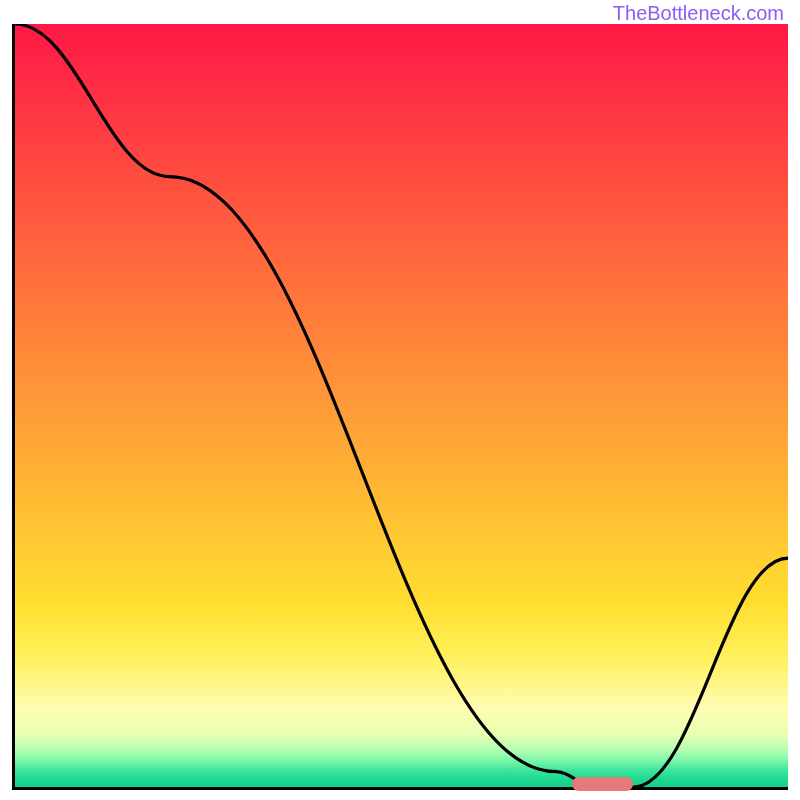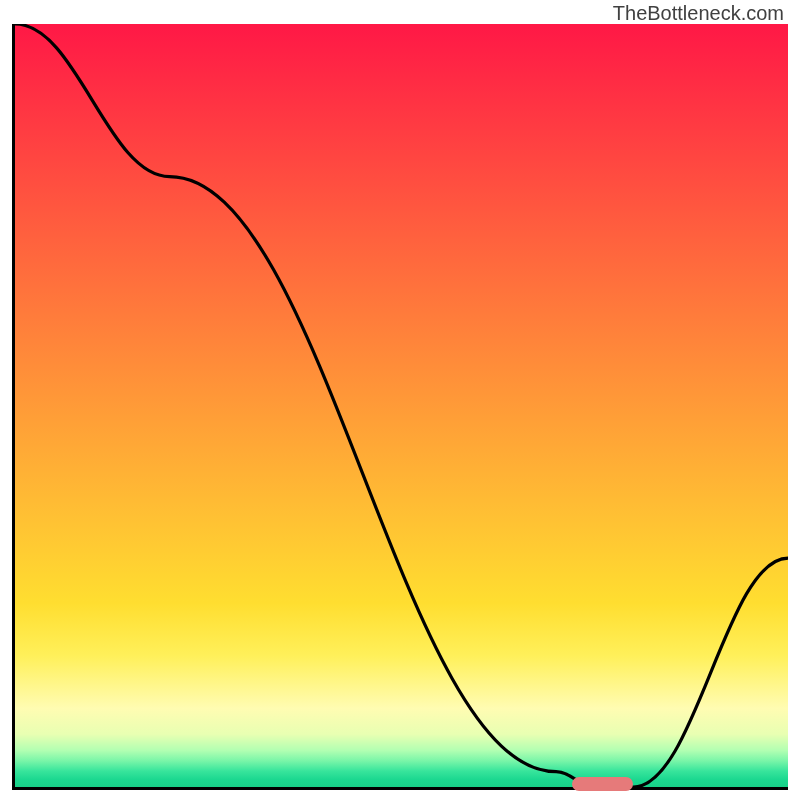--- a/index.html
+++ b/index.html
@@ -8,21 +8,21 @@
     background: #ffffff;
     width: 800px;
     height: 800px;
     position: relative;
     font-family: Arial, sans-serif;
   }
   .watermark {
     position: absolute;
     top: 2px;
     right: 16px;
-    color: #404040;
+    color: #8b5cf6;
     font-size: 20px;
     font-weight: 500;
     z-index: 10;
   }
   .plot-outer {
     position: absolute;
     left: 12px;
     top: 24px;
     width: 776px;
     height: 766px;

